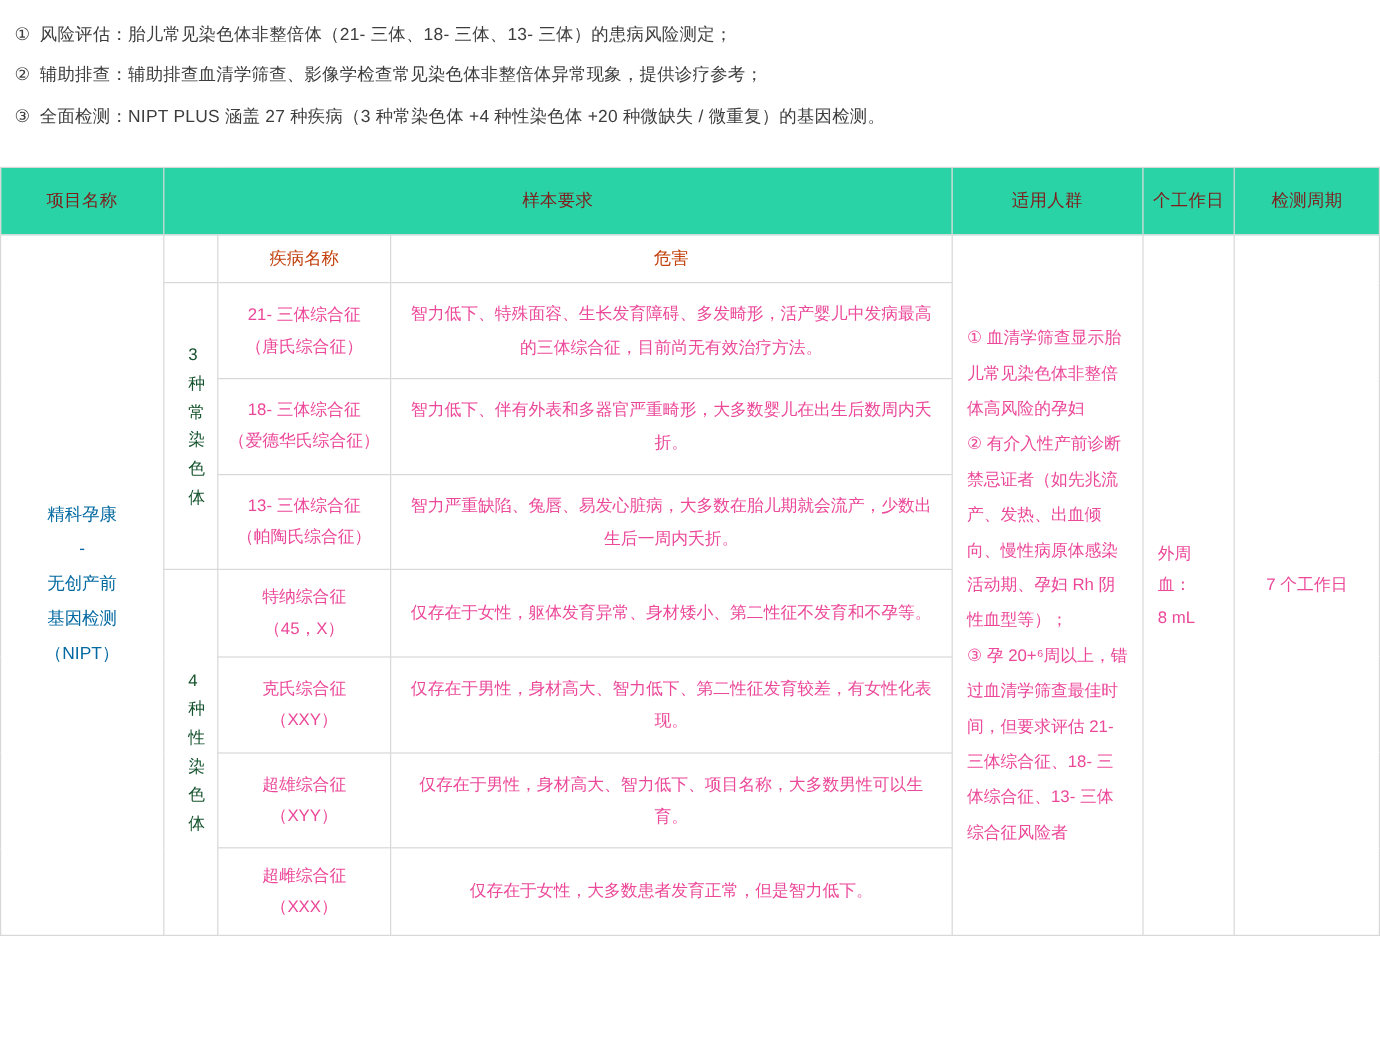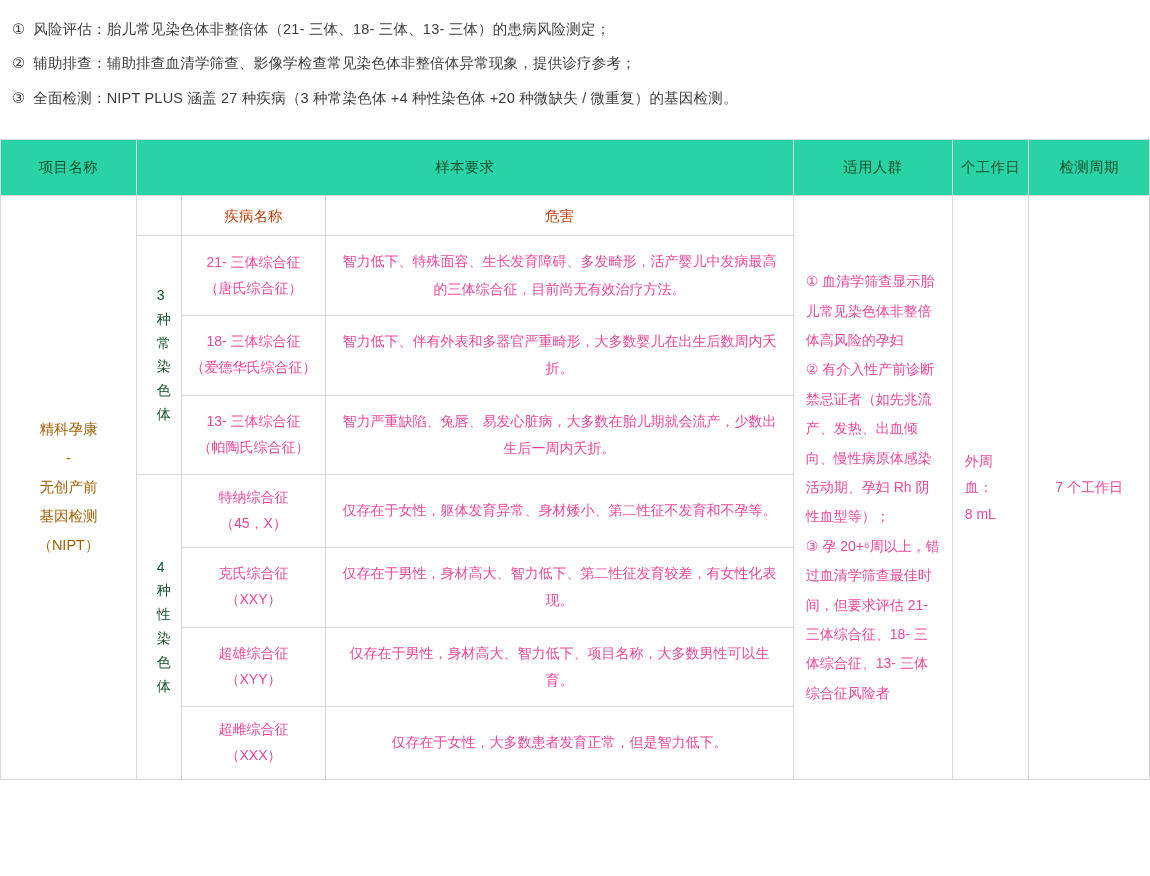--- a/index.html
+++ b/index.html
@@ -42,21 +42,21 @@
     border-collapse: collapse;
     width: 1150px;
     table-layout: fixed;
   }
   table.spec th, table.spec td {
     border: 1px solid #d8d8d8;
     vertical-align: middle;
   }
   thead th {
     background: #2ad3a5;
-    color: #14532d;
+    color: #7f1d1d;
     font-weight: normal;
     font-size: 14.5px;
     height: 56px;
     border: 1px solid #2ad3a5;
     letter-spacing: 0.3px;
   }
   .c-name   { width: 135px; }
   .c-group  { width: 45px;  }
   .c-disease{ width: 143px; }
   .c-harm   { width: 465px; }
@@ -68,21 +68,21 @@
     padding: 12px 14px;
     line-height: 1.85;
     font-size: 14px;
     color: #ec4899;
   }
 
   .product-name {
     text-align: center;
     line-height: 2.0;
     font-size: 14.5px;
-    color: #a16207;
+    color: #0369a1;
     padding: 0 8px;
   }
   .group-cell {
     text-align: center;
     font-size: 14px;
     line-height: 1.7;
     padding: 0 20px;
     color: #14532d;
   }
   .sub-head {

